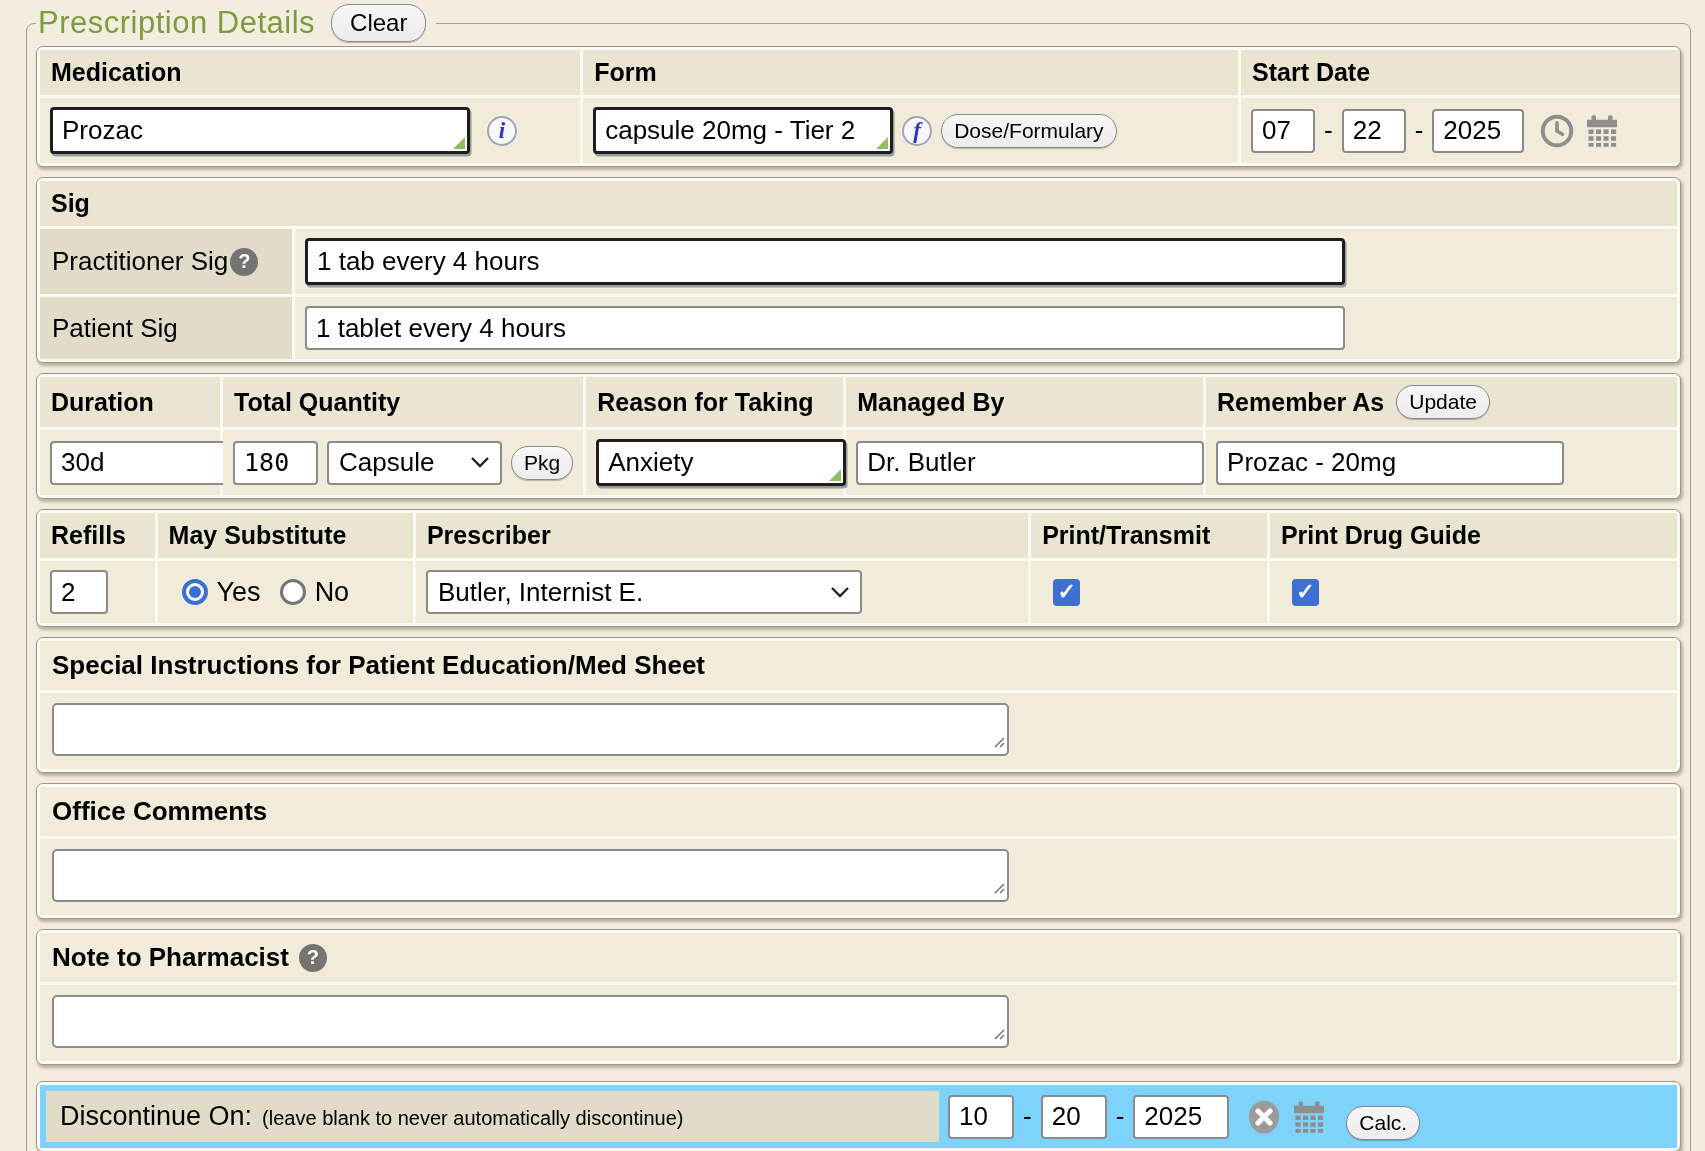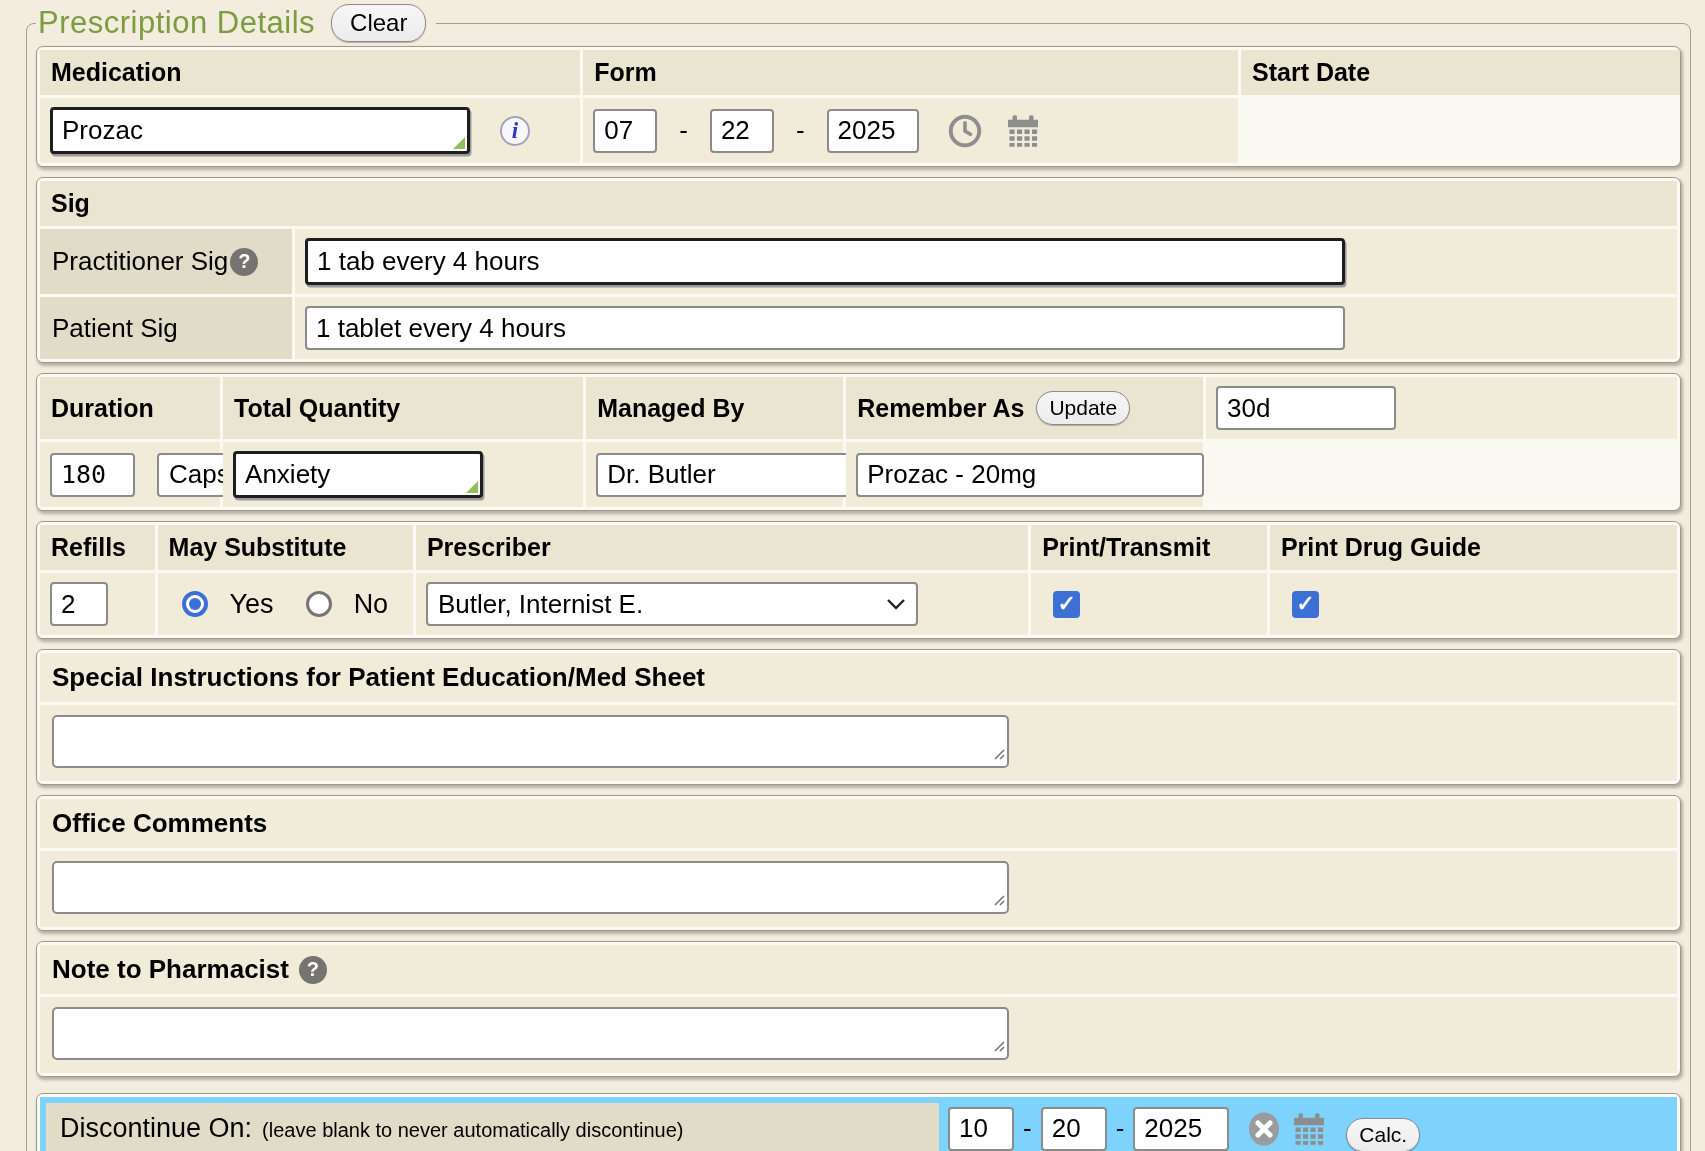--- a/index.html
+++ b/index.html
@@ -25,21 +25,21 @@
     background:#fbfaf2;
     border:1px solid #9c998c;
     border-radius:7px;
     box-shadow:1.5px 2.5px 3px rgba(110,105,90,.45);
     overflow:hidden;
     padding:3px;
     margin-bottom:10px;
   }
   .grid { display:grid; gap:3px; background:#fbfaf2; }
   .hcell { background:#e9e5d1; font-size:25px; font-weight:bold; padding:8px 11px; display:flex; align-items:center; gap:12px; }
-  .bcell { background:#f0ecd9; padding:9px 10px; display:flex; align-items:center; gap:22px; }
+  .bcell { background:#f0ecd9; padding:9px 10px; display:flex; align-items:center; gap:9px; }
   .lcell { background:#e0dcc8; font-size:26px; padding:9px 12px; display:flex; align-items:center; }
 
   
   .inp {
     font-family:"Liberation Sans", sans-serif;
     font-size:26px; color:#000; background:#fff;
     border:2px solid #8b8b8b; border-radius:4px;
     height:44px; padding:2px 9px; outline:none;
   }
   .inp.dark { border:3px solid #1e1e1e; box-shadow:1.5px 2.5px 0 #9a9a9a; height:47px; }
@@ -108,21 +108,21 @@
   .grip { position:absolute; right:4px; bottom:4px; cursor:nwse-resize; }
 
   
   .disc-row { background:#7dd3fc; display:flex; align-items:center; gap:9px; padding:6px; }
   .disc-label { background:#e0dcc8; padding:10px 14px; width:893px; display:flex; align-items:baseline; gap:10px; flex:none; }
   .disc-main { font-size:27px; }
   .disc-hint { font-size:20px; }
 
   .w420{width:420px}.w300{width:300px}.w64{width:64px}.w92{width:92px}
   .w150{width:180px}.w85{width:85px}.w190{width:190px}.w250{width:250px}
-  .w348{width:348px}.w1040{width:1040px}.w58{width:58px}.w500{width:492px}
+  .w348{width:348px}.w1040{width:1040px}.w58{width:58px}.w500{width:436px}
   .w66{width:66px}.w96{width:96px}
 </style>
 </head>
 <body>
 
 <fieldset class="main">
   <legend class="main-legend">
     <span class="page-title">Prescription Details</span>
     <button class="btn big">Clear</button>
   </legend>
@@ -131,20 +131,27 @@
     <div class="grid" style="grid-template-columns:33% 40% 27%;">
       <div class="hcell">Medication</div>
       <div class="hcell">Form</div>
       <div class="hcell">Start Date</div>
 
       <div class="bcell">
         <span class="ac">
             <input class="inp dark w420" value="Prozac" style="">
           </span>
         <span class="circ-letter" style="margin-left:8px;">i</span>
+      </div>
+      <div class="bcell">
+        <span class="ac">
+            <input class="inp dark w300" value="capsule 20mg - Tier 2" style="">
+          </span>
+        <span class="circ-letter">f</span>
+        <button class="btn sm">Dose/Formulary</button>
       </div>
       <div class="bcell">
         <input class="inp w64" value="07" style="">
         <span class="dash">-</span>
         <input class="inp w64" value="22" style="">
         <span class="dash">-</span>
         <input class="inp w92" value="2025" style="">
         <span class="icon" style="margin-left:6px;">
           <svg width="36" height="36" viewBox="0 0 24 24" fill="none">
               <circle cx="12" cy="12" r="9.5" stroke="#8e8e8e" stroke-width="2.6"></circle>
@@ -190,20 +197,21 @@
       <div class="bcell">
           <input class="inp w1040" value="1 tablet every 4 hours" style="">
         </div>
     </div>
   </div>
 
   <div class="panel">
     <div class="grid" style="grid-template-columns:11% 22% 15.7% 21.8% auto;">
       <div class="hcell">Duration</div>
       <div class="hcell">Total Quantity</div>
+      <div class="hcell">Reason for Taking</div>
       <div class="hcell">Managed By</div>
       <div class="hcell">
         <span>Remember As</span>
         <button class="btn sm">Update</button>
       </div>
 
       <div class="bcell">
           <input class="inp w150" value="30d" style="">
         </div>
       <div class="bcell">

